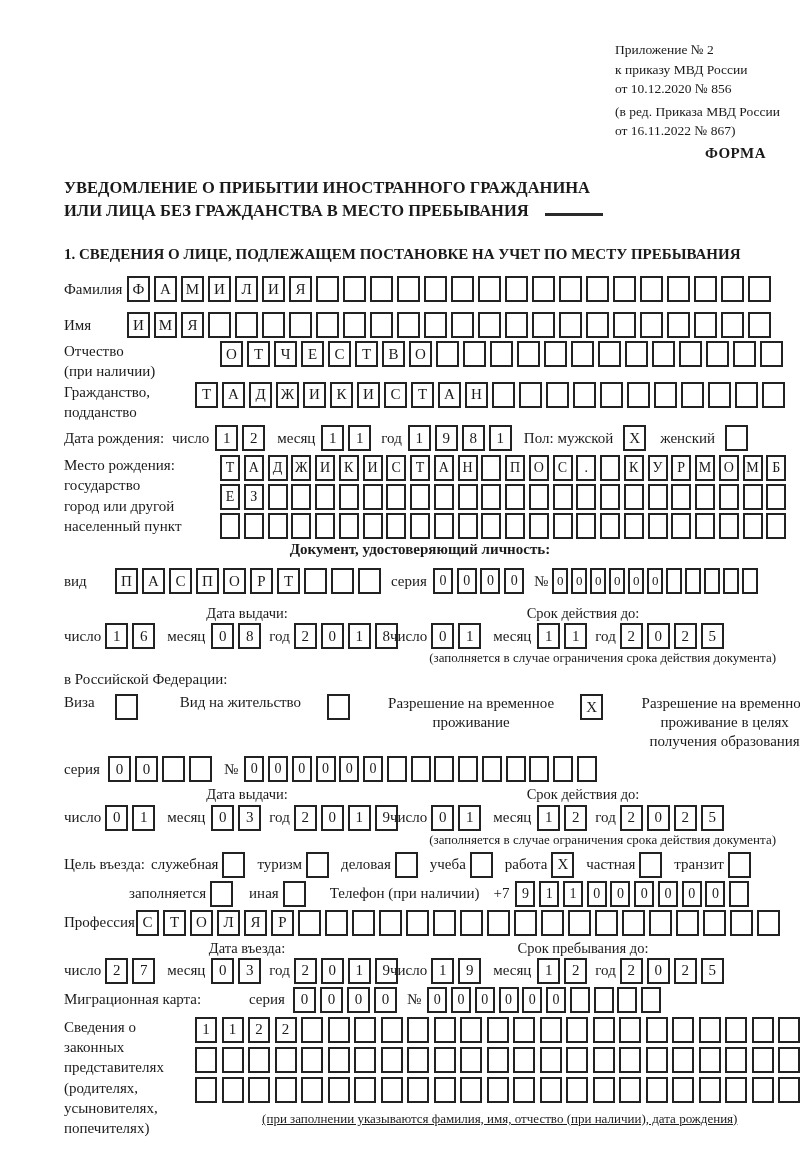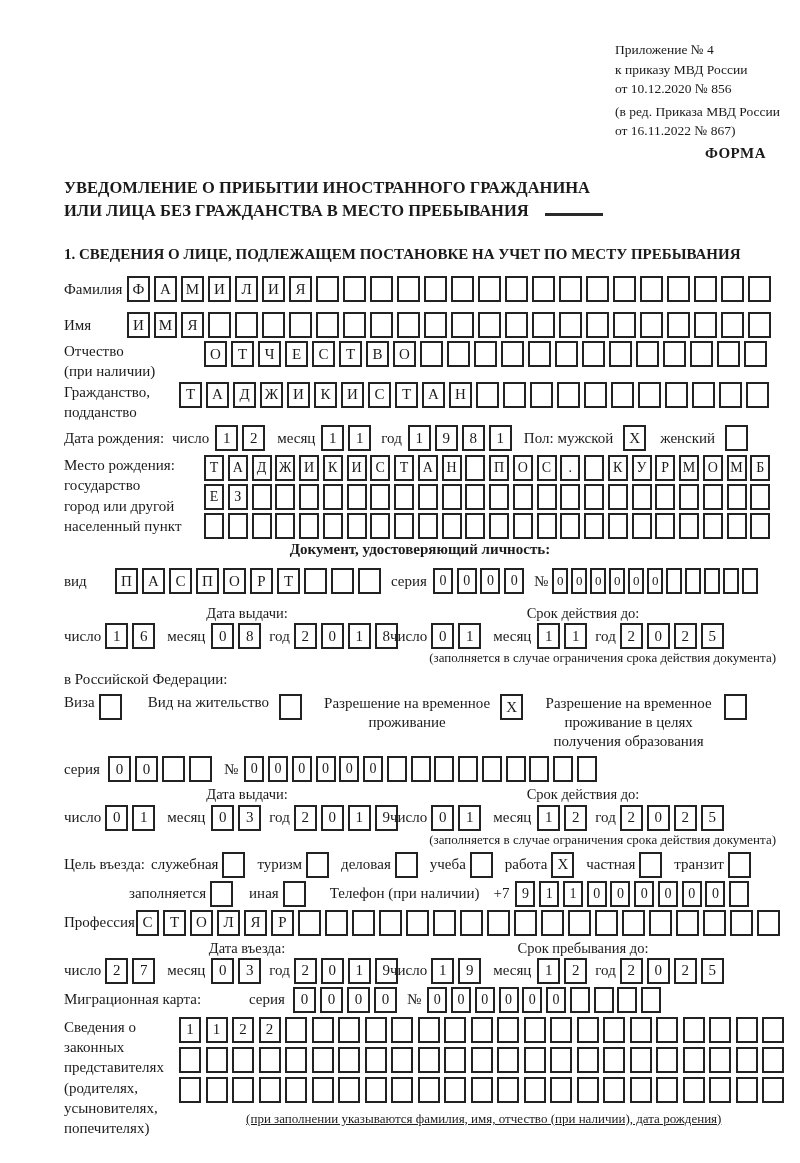--- a/index.html
+++ b/index.html
@@ -16,21 +16,21 @@
   .hdr .grp2 { margin-top:3px; }
   .form-label { text-align:right; padding-right:10px; font-weight:bold; font-size:15px; margin-top:4px; letter-spacing:.5px; }
 
   
   .title { text-align:left; font-weight:bold; font-size:16.5px; line-height:1.4; margin-top:14px; }
   .title-blank { display:inline-block; width:58px; border-bottom:3px solid #2a2a2a; margin-left:16px; }
   .section-heading { font-weight:bold; font-size:15px; margin-top:24px; white-space:nowrap; }
 
   
   .row { display:flex; align-items:center; white-space:nowrap; }
-  .top { align-items:flex-start; }
+  .top { align-items:flex-start;gap:16px; }
   .stack { display:flex; flex-direction:column; }
   .lbl { font-size:15px; flex-shrink:0; }
   .lbl-block { font-size:15px; line-height:1.35; flex-shrink:0; display:inline-block; }
   .lbl-center { display:inline-block; text-align:center; font-size:15px; line-height:1.25; flex-shrink:0; }
 
   
   .boxes { display:flex; flex-wrap:nowrap; }
   .box {
     display:inline-flex; align-items:center; justify-content:center;
     width:23px; height:26px; border:2px solid #222; margin-right:4px;
@@ -65,21 +65,21 @@
   .pl65{padding-left:65px}
   .w51{width:51px}.w63{width:63px}.w72{width:72px}.w100{width:100px}.w115{width:115px}
   .w140{width:140px}.w165{width:165px}.w170{width:170px}.w175{width:175px}
 </style>
 </head>
 <body>
 
 <div class="page">
 
   <div class="hdr">
-    <div>Приложение № 4</div>
+    <div>Приложение № 2</div>
     <div>к приказу МВД России</div>
     <div>от 10.12.2020 № 856</div>
     <div class="grp2">
       <div>(в ред. Приказа МВД России</div>
       <div>от 16.11.2022 № 867)</div>
     </div>
   </div>
 
   <div class="form-label">ФОРМА</div>
 

